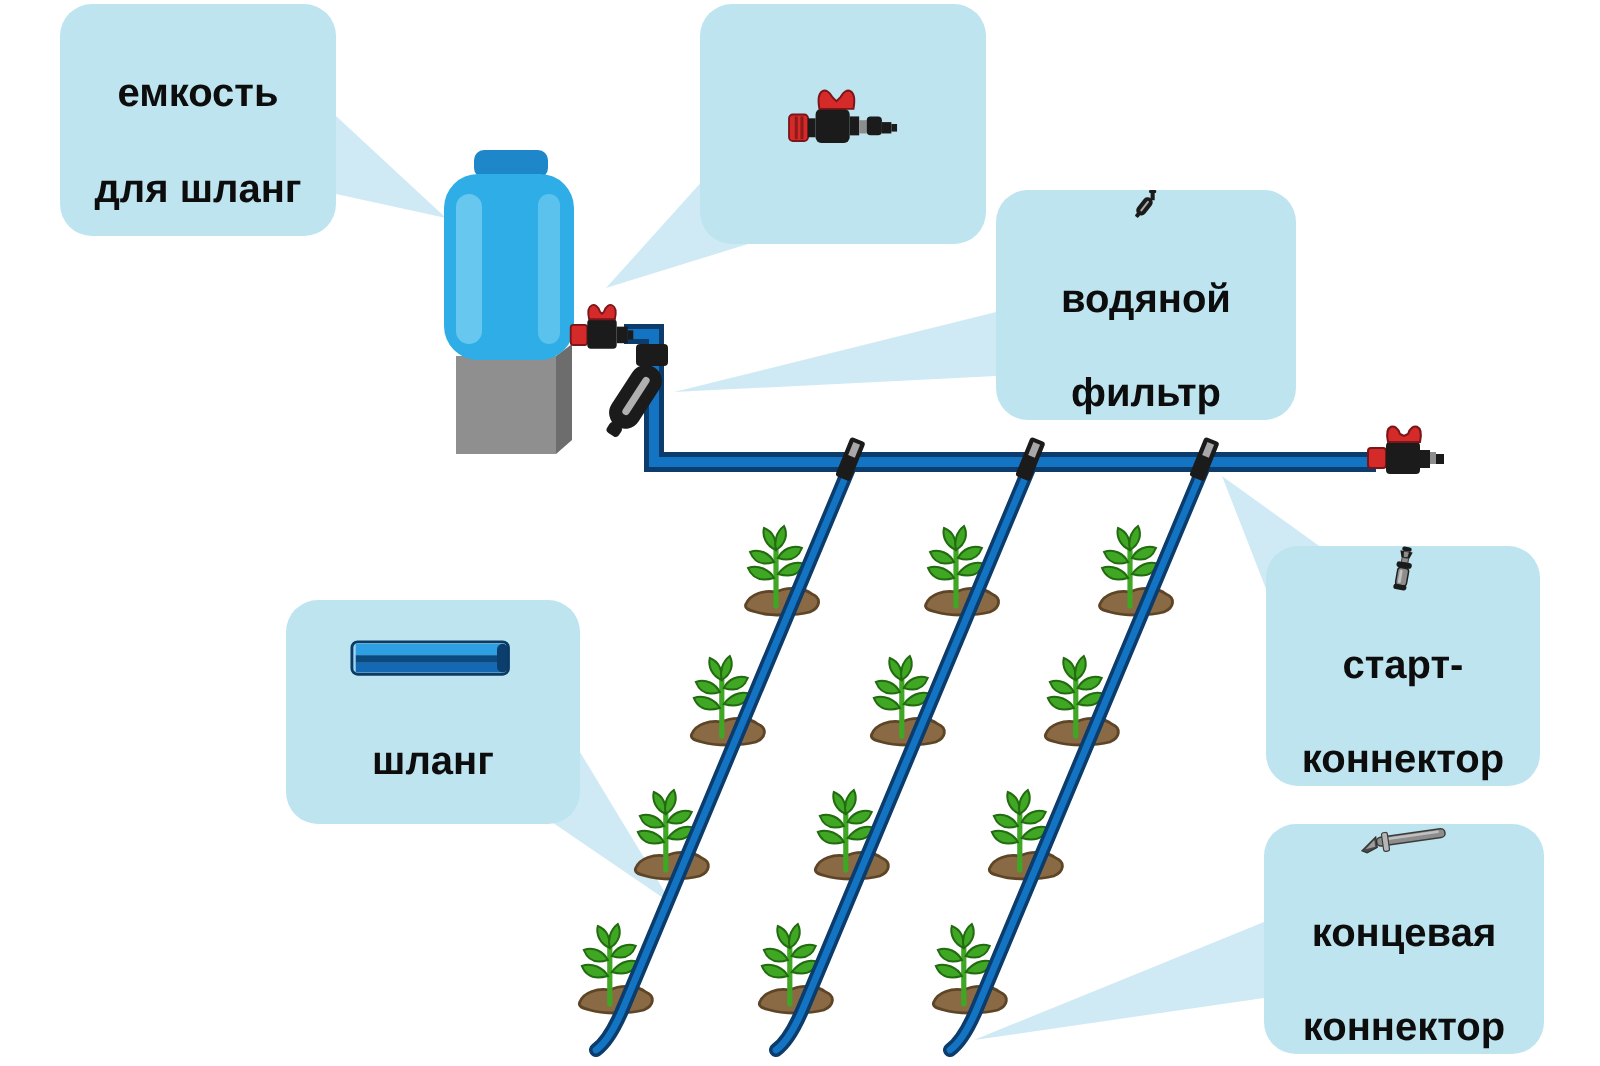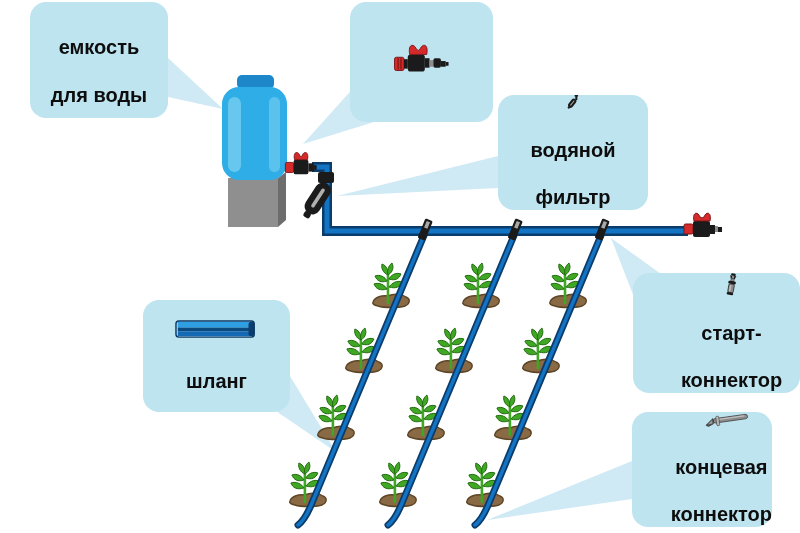--- a/index.html
+++ b/index.html
@@ -31,22 +31,22 @@
     position:absolute;background:var(--bubble);border-radius:16px;
     display:flex;flex-direction:column;align-items:center;justify-content:center;
     text-align:center;font-weight:bold;font-size:20px;line-height:1.18;color:#0d0d0d;
     gap:5px;
   }
   .bubble .txt span{display:block;margin-top:24px;}
   #bubble-tank{left:30px;top:2px;width:138px;height:116px;}
   #bubble-supply-valve{left:350px;top:2px;width:143px;height:120px;gap:3px;}
   #bubble-filter{left:498px;top:95px;width:150px;height:115px;}
   #bubble-drip-hose{left:143px;top:300px;width:147px;height:112px;}
-  #bubble-start-connector{left:633px;top:273px;width:137px;height:120px;gap:2px;padding-left:30px;}
-  #bubble-end-plug{left:632px;top:412px;width:140px;height:115px;align-items:flex-end;}
+  #bubble-start-connector{left:633px;top:273px;width:137px;height:120px;gap:2px;}
+  #bubble-end-plug{left:632px;top:412px;width:140px;height:115px;}
   .icon{display:block;}
 </style>
 </head>
 <body>
 
 <div class="stage">
 
   <svg class="diagram" width="800" height="533" viewBox="0 0 800 533">
     <defs>
       <g id="plant-proto">
@@ -154,21 +154,21 @@
       <path class="red" d="M -8 -8 C -10 -17 -4 -18 -2 -12 L 0 -11 L 2 -12 C 4 -18 10 -17 8 -8 Z"></path>
       <rect class="blk" x="8" y="-4" width="5" height="9"></rect>
       <rect class="gry" x="13" y="-3" width="3" height="6"></rect>
       <rect class="blk" x="16" y="-2" width="4" height="5"></rect>
     </g>
   </svg>
 
   <div class="bubble" id="bubble-tank">
     <div class="txt">
       <span>емкость</span>
-      <span>для воды</span>
+      <span>для шланг</span>
     </div>
   </div>
 
   <div class="bubble" id="bubble-supply-valve">
     <svg class="icon" width="58" height="36" viewBox="0 0 60 38">
       <rect class="red" x="1" y="14" width="10" height="14" rx="2"></rect>
       <rect x="4" y="15" width="1.6" height="12" fill="#8f1a1a"></rect>
       <rect x="7" y="15" width="1.6" height="12" fill="#8f1a1a"></rect>
       <rect class="blk" x="11" y="16" width="4" height="10"></rect>
       <rect class="blk" x="15" y="11" width="18" height="18" rx="3"></rect>

